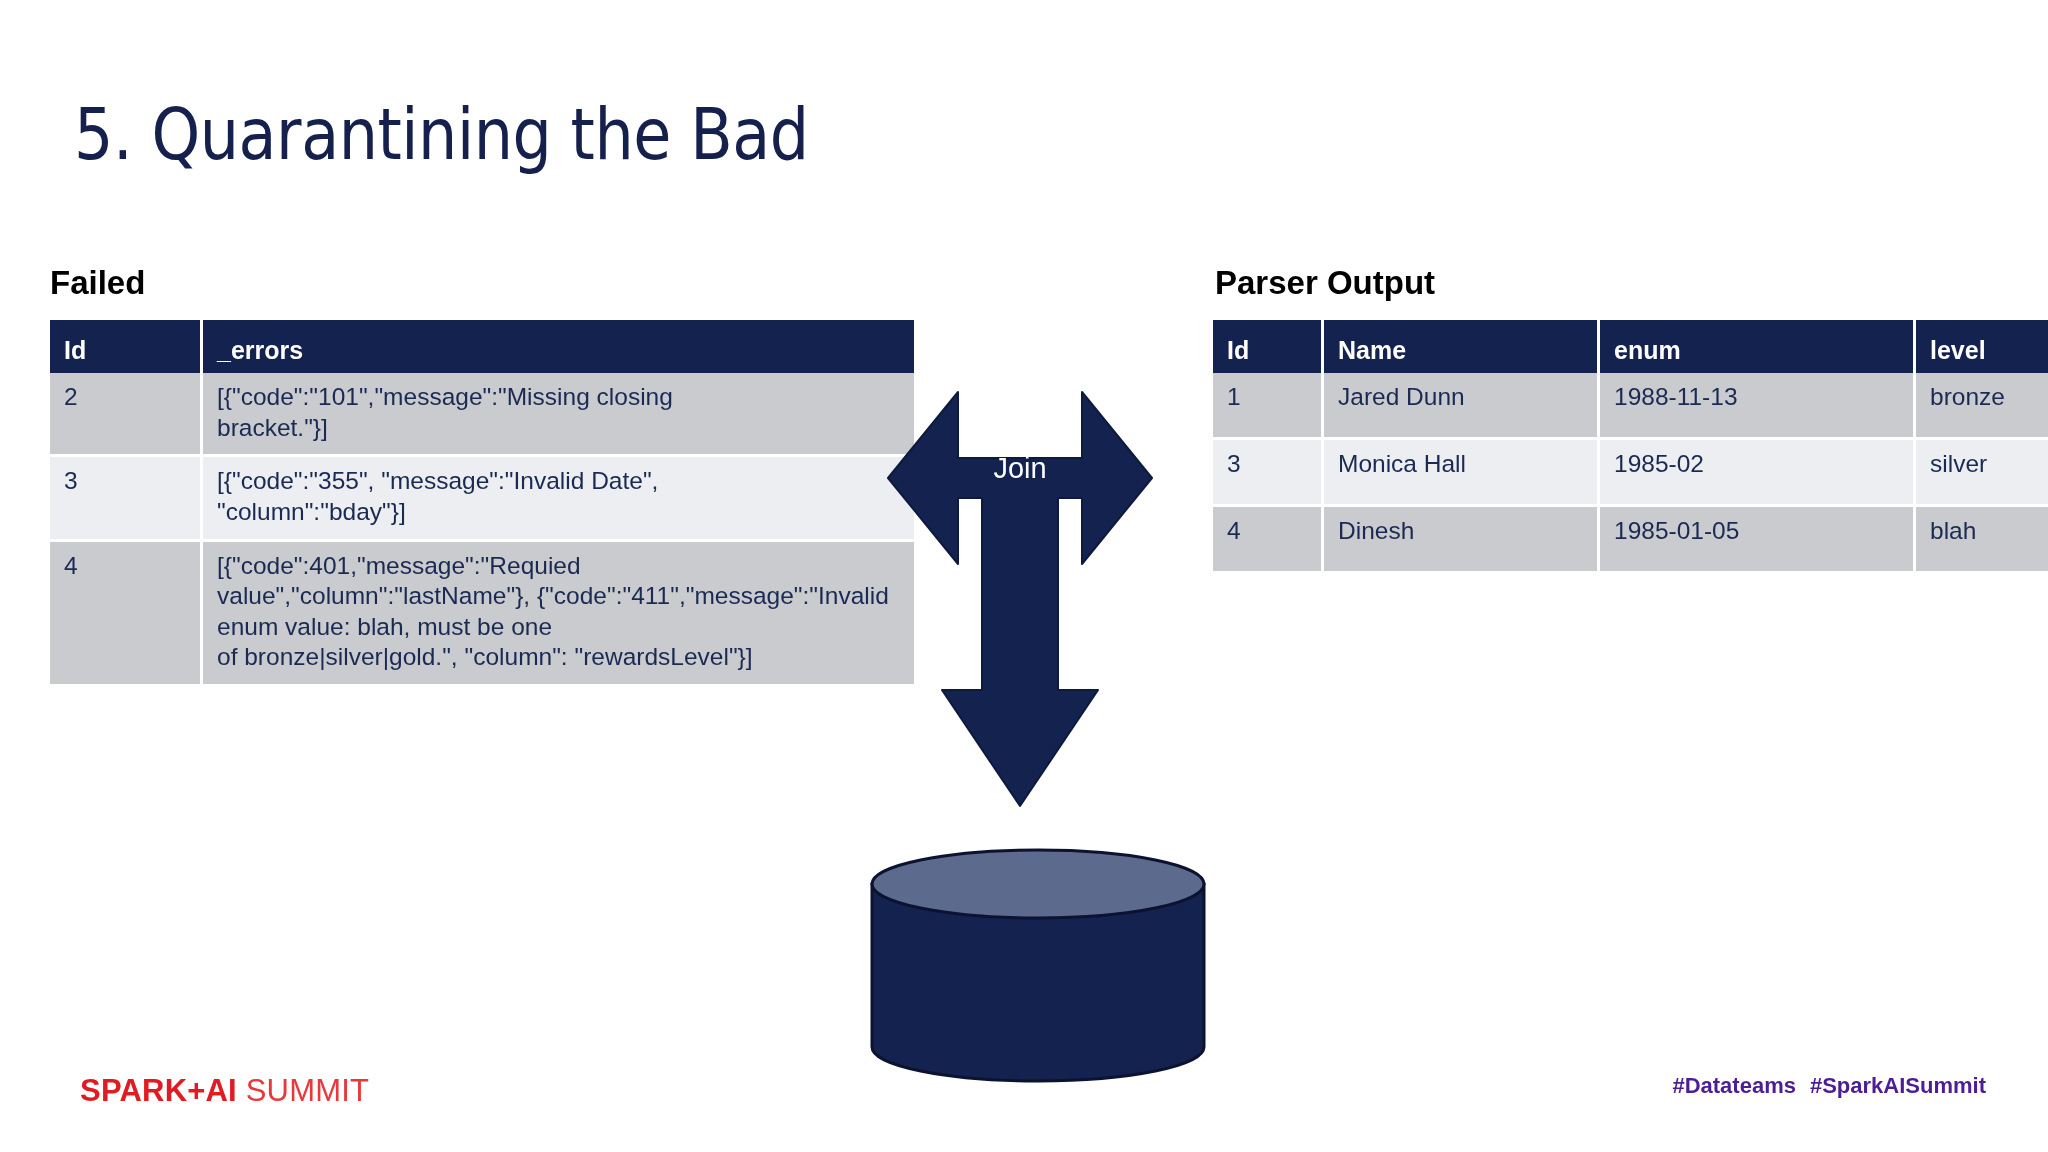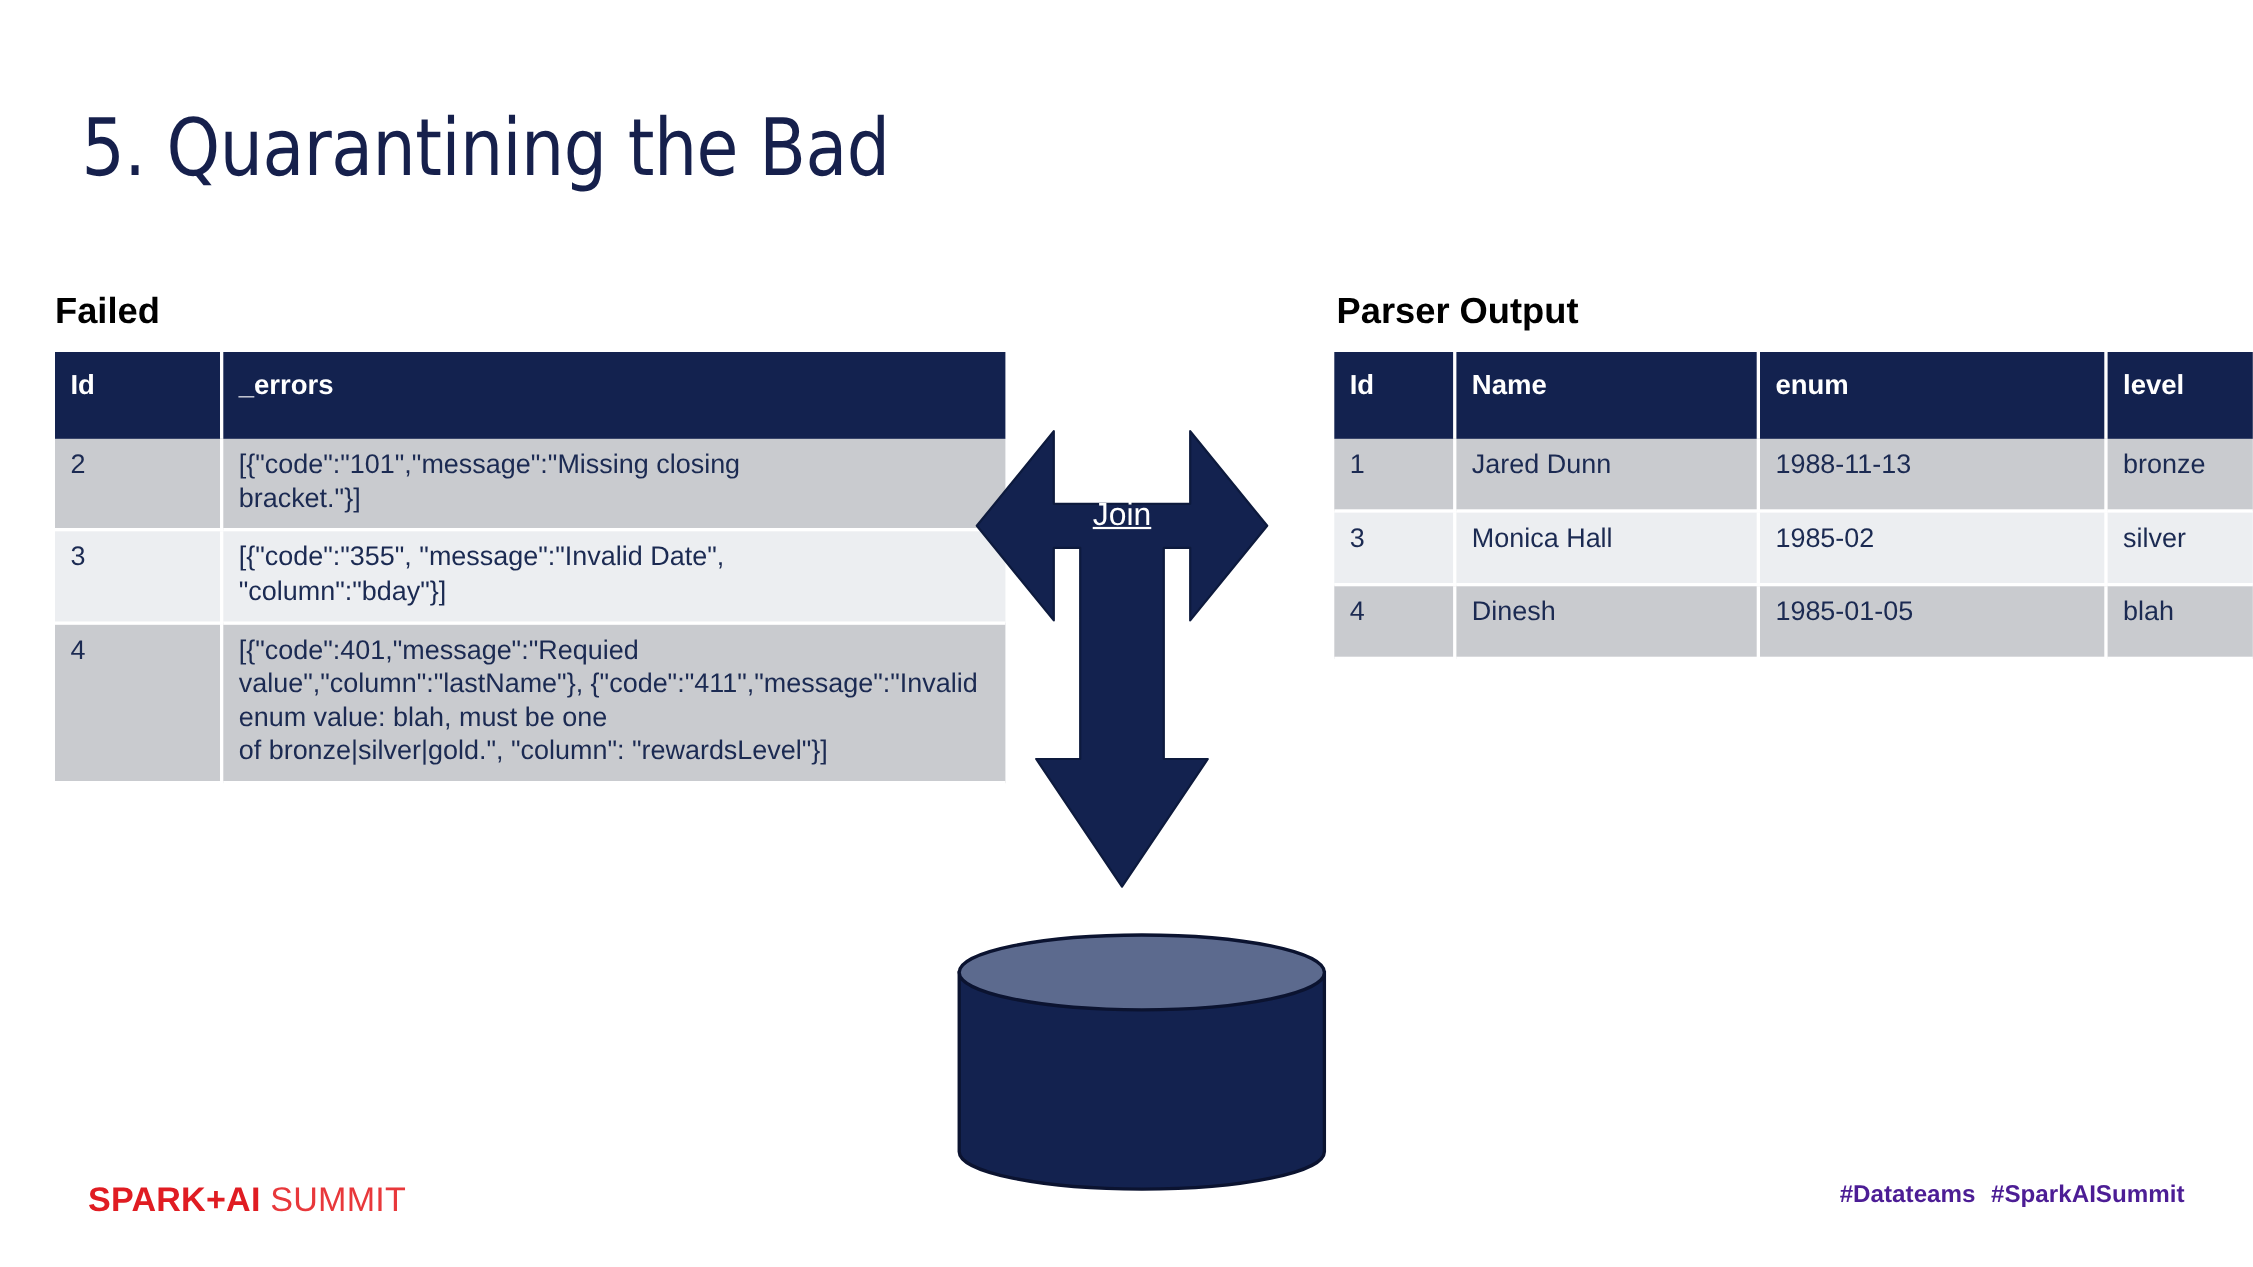--- a/index.html
+++ b/index.html
@@ -49,21 +49,21 @@
     border-collapse: collapse;
     table-layout: fixed;
     font-family: "Liberation Sans", sans-serif;
   }
   .data-table th {
     background: #13224f;
     color: #ffffff;
     font-size: 25px;
     font-weight: bold;
     text-align: left;
-    padding: 8px 14px 26px 14px;
+    padding: 8px 14px 0 14px;
     border-right: 3px solid #ffffff;
     vertical-align: middle;
   }
   .data-table th:last-child { border-right: none; }
   .data-table td {
     font-size: 24.5px;
     color: #1b2a52;
     text-align: left;
     padding: 9px 14px 11px 14px;
     border-right: 3px solid #ffffff;
@@ -111,21 +111,20 @@
   #join-label {
     position: absolute;
     left: 0;
     top: 82px;
     width: 280px;
     text-align: center;
     color: #ffffff;
     font-size: 29px;
     font-family: "Liberation Sans", sans-serif;
     pointer-events: none;
-    text-decoration: underline;
   }
 
   
   #quarantine-cylinder {
     position: absolute;
     left: 868px;
     top: 848px;
     width: 340px;
     height: 235px;
   }

